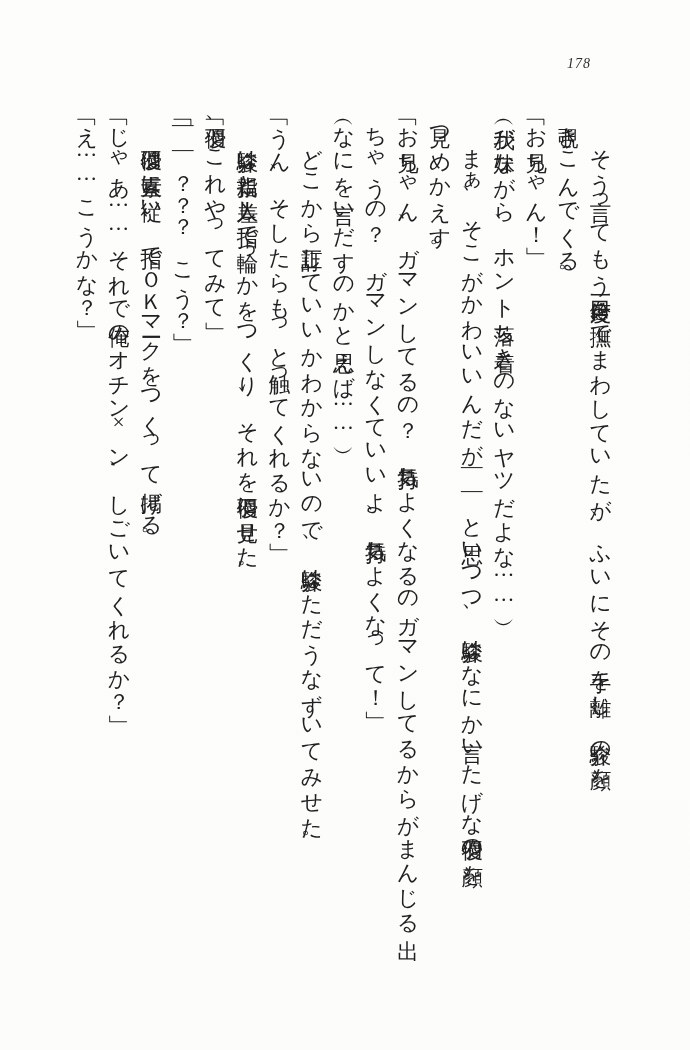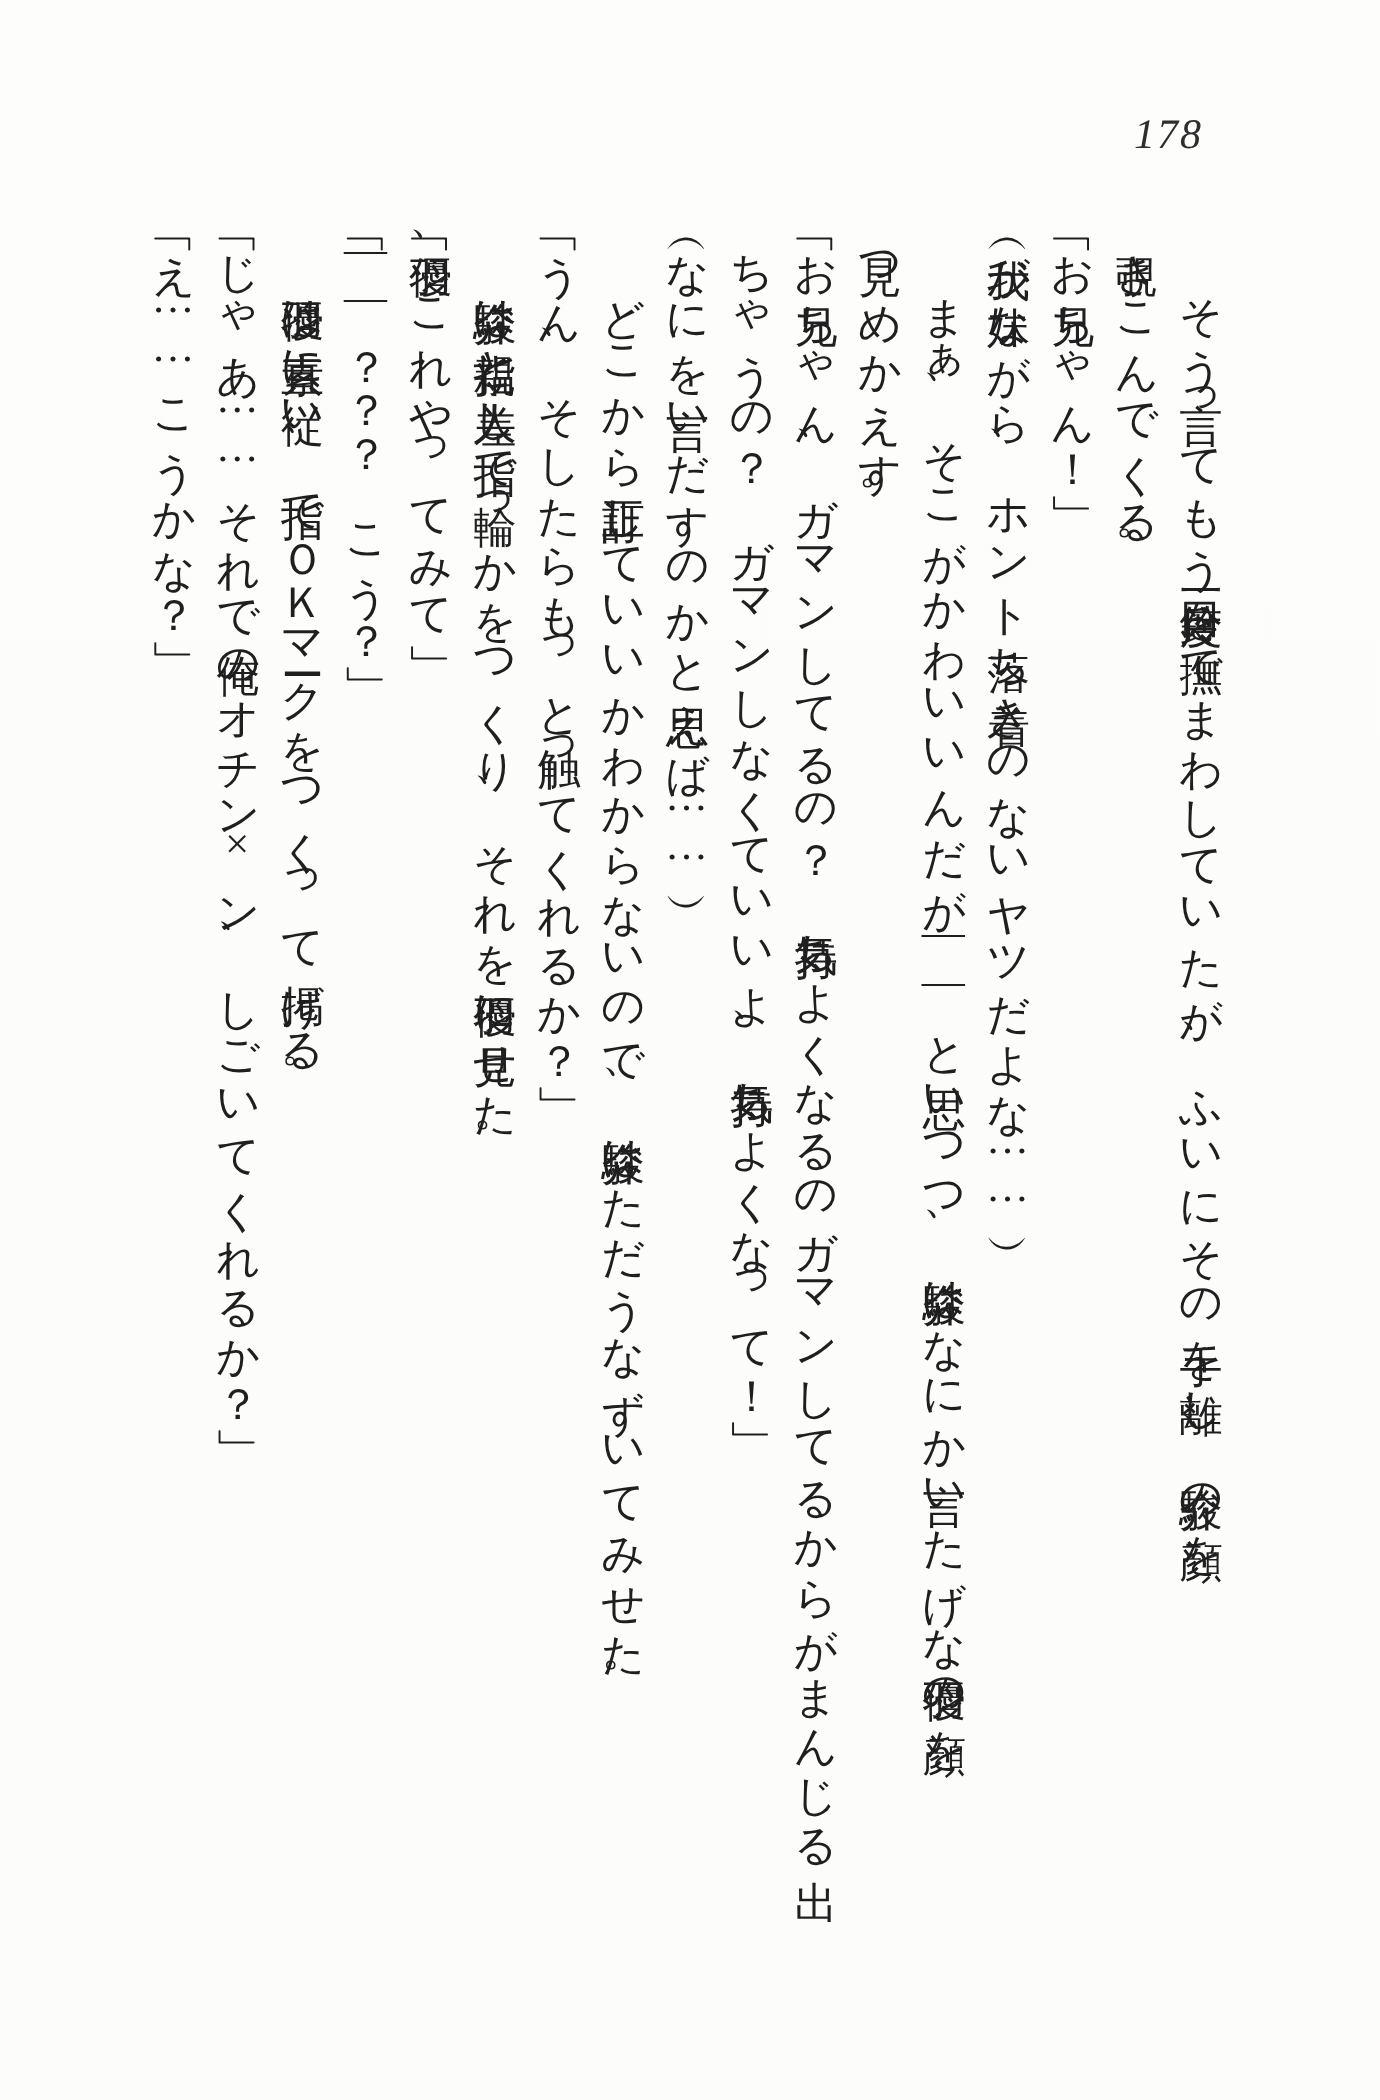--- a/index.html
+++ b/index.html
@@ -16,21 +16,21 @@
   }
   .page {
     position: absolute;
     inset: 0;
     background: linear-gradient(180deg, #fdfdfc 0%, #fcfcfb 100%);
   }
   .page-number {
     position: absolute;
     left: 567px;
     top: 57px;
-    font-size: 21px;
+    font-size: 14px;
     font-style: italic;
     color: #2e2e2e;
     letter-spacing: 1px;
     line-height: 1;
   }
   .text-block {
     position: absolute;
     left: 70px;
     top: 112px;
     width: 546px;

